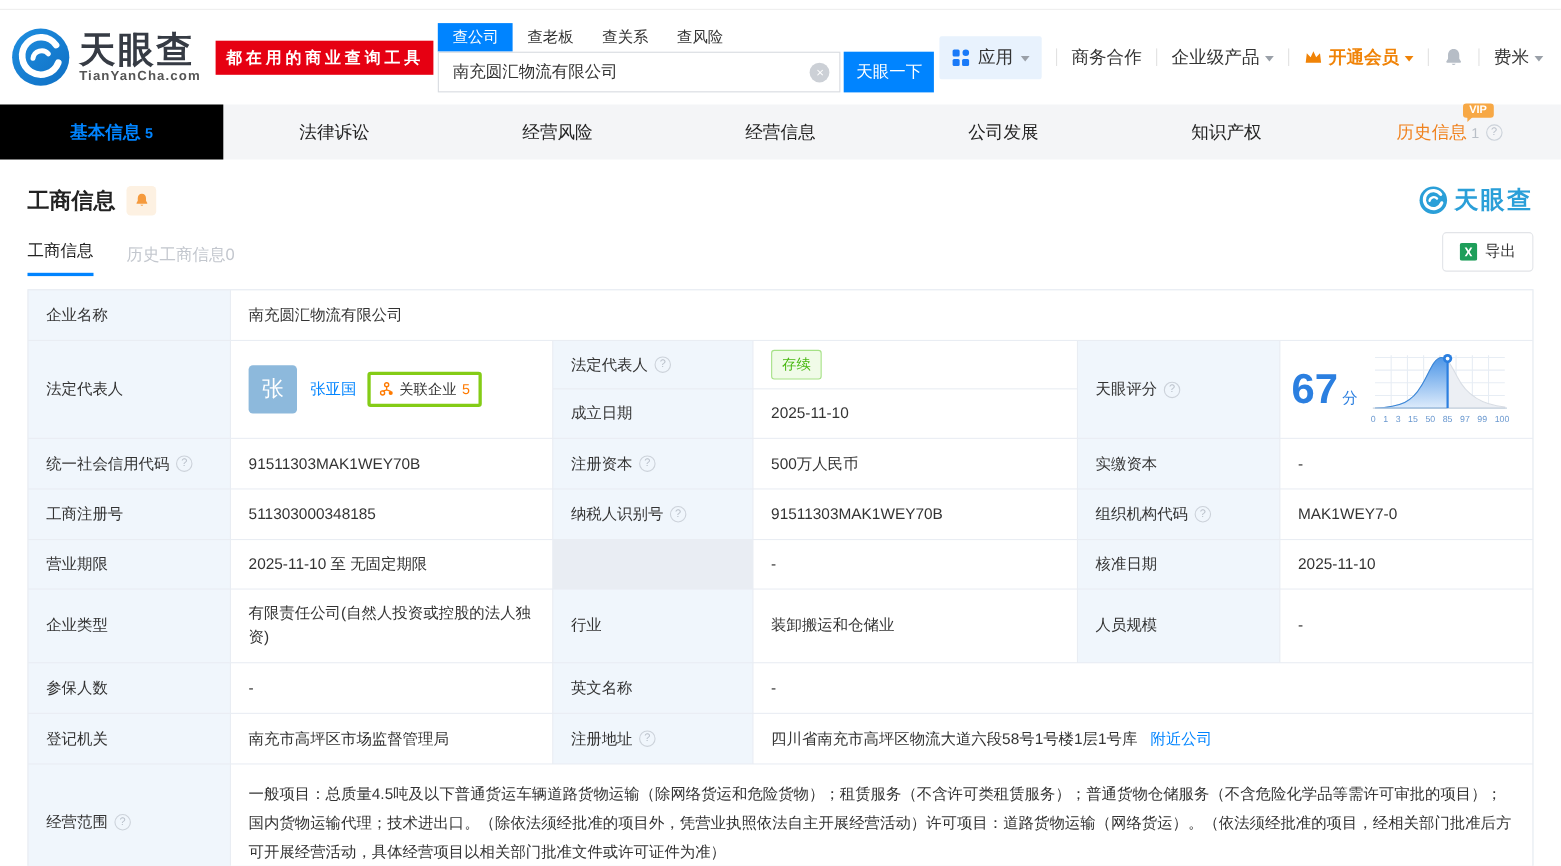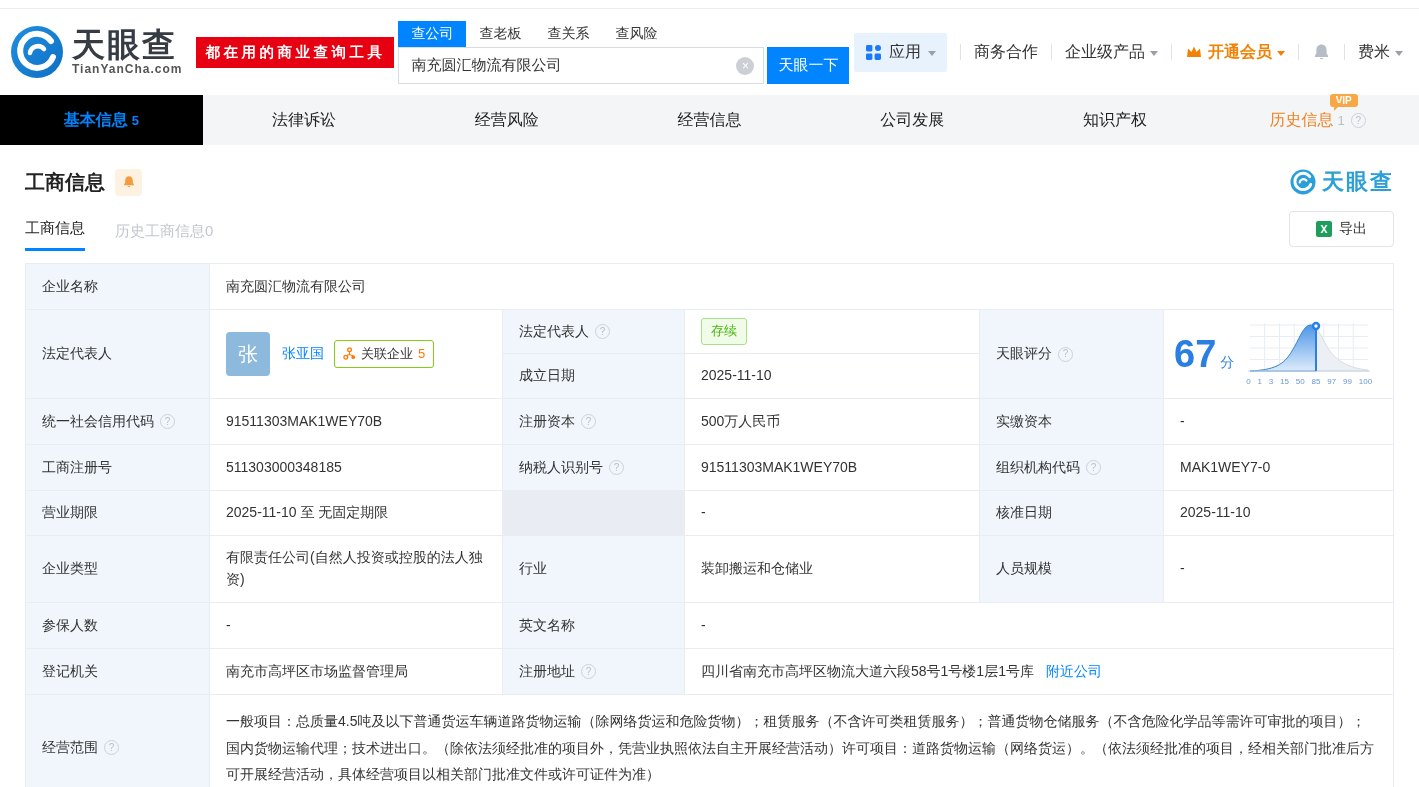--- a/index.html
+++ b/index.html
@@ -49,34 +49,34 @@
   .content { padding:0 25px; }
   .sec-head { display:flex; align-items:center; margin-top:22px; }
   .sec-title { font-size:20px; font-weight:bold; color:#222; }
   .bell-badge { width:27px; height:27px; background:#fdf1e2; border-radius:4px; display:flex; align-items:center; justify-content:center; margin-left:10px; cursor:pointer; }
   .watermark { margin-left:auto; display:flex; align-items:center; gap:6px; }
   .watermark .wm-txt { font-size:22px; font-weight:bold; color:#2a9fd8; letter-spacing:2px; }
   .subrow { display:flex; align-items:flex-end; margin-top:14px; }
   .subtab { font-size:15px; margin-right:30px; padding-bottom:10px; cursor:pointer; }
   .subtab.active { color:#222; border-bottom:3px solid #0084ff; }
   .subtab.off { color:#c3c7ce; }
-  .export-btn { margin-left:auto; display:flex; align-items:center; gap:7px; border:1px solid #e2e4e8; border-radius:4px; background:#fff; padding:8px 26px; font-size:14px; color:#333; cursor:pointer; margin-bottom:4px; }
+  .export-btn { margin-left:auto; display:flex; align-items:center; gap:7px; border:1px solid #e2e4e8; border-radius:4px; background:#fff; padding:8px 15px; font-size:14px; color:#333; cursor:pointer; margin-bottom:4px; }
 
   
   .info-table { margin-top:12px; display:grid;
     grid-template-columns:183px 292px 181px 294px 183px 1fr;
     grid-template-rows:45px 43px 44px 45px 45px 44px 66px 45px 45px minmax(92px,auto);
     gap:1px; background:#e9edf3; border:1px solid #e9edf3; }
   .cell { background:#fff; font-size:14px; display:flex; align-items:center; padding:8px 16px; line-height:1.55; }
   .cell.label { background:#f0f6fc; color:#333; }
   .help { display:inline-flex; width:15px; height:15px; border-radius:50%; border:1px solid #ccd2da; color:#b9c0ca; font-size:10px; align-items:center; justify-content:center; margin-left:6px; flex:none; cursor:pointer; }
   .badge-green { color:#49b812; background:#f0fbe8; border:1px solid #a5e186; border-radius:3px; padding:2px 9px; font-size:13px; }
   .avatar { width:44px; height:44px; border-radius:4px; background:#8db9dc; color:#fff; font-size:20px; display:flex; align-items:center; justify-content:center; flex:none; }
   .rep-name { color:#0084ff; margin-left:12px; cursor:pointer; }
-  .rel-badge { display:inline-flex; align-items:center; gap:5px; border:1px solid #84cc16; border-radius:3px; padding:3px 8px; margin-left:10px; font-size:13px; cursor:pointer; }
+  .rel-badge { display:inline-flex; align-items:center; gap:5px; border:3px solid #84cc16; border-radius:3px; padding:3px 8px; margin-left:10px; font-size:13px; cursor:pointer; }
   .rel-badge .num { color:#ff7a00; }
   .link-blue { color:#0084ff; cursor:pointer; margin-left:12px; white-space:nowrap; }
   .score-cell { padding:6px 10px; gap:12px; }
   .score-num { font-size:38px; font-weight:bold; color:#2b7fe0; line-height:1; }
   .score-unit { font-size:14px; color:#2b7fe0; }
   .score-graph { display:flex; flex-direction:column; }
   .axis { width:126px; display:flex; justify-content:space-between; font-size:8px; color:#6a98cf; margin-top:1px; }
   .scope-cell { align-items:flex-start; padding:13px 16px; line-height:1.9; }
 </style>
 </head>

